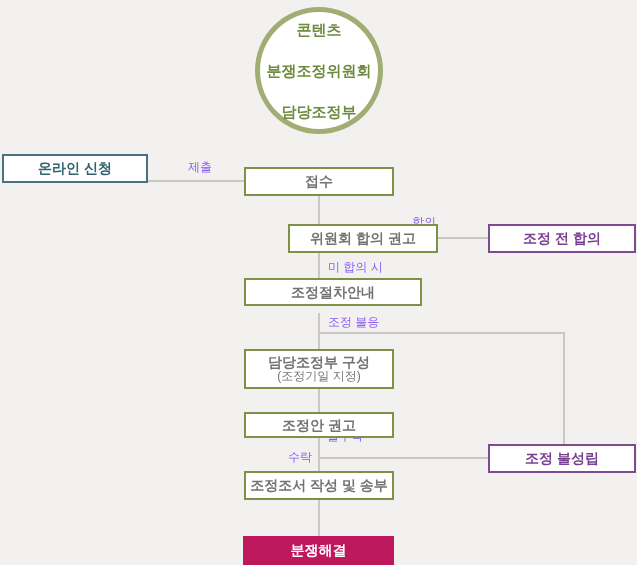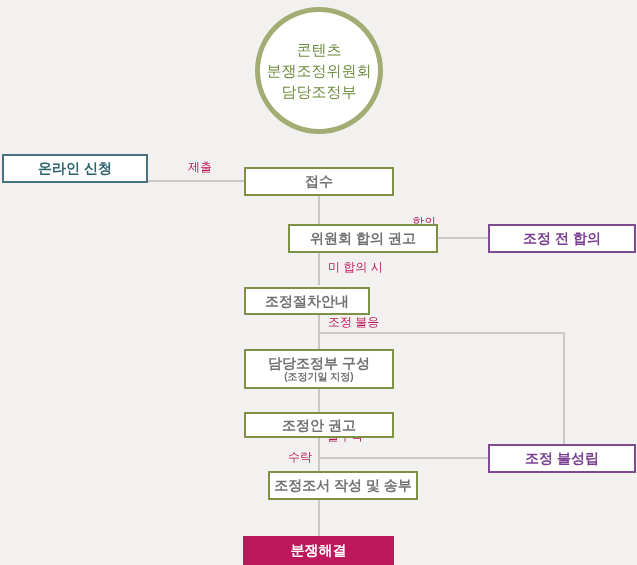--- a/index.html
+++ b/index.html
@@ -30,44 +30,45 @@
   .box.teal{border:2px solid #47727e;color:#2e6370;}
   .box.purple{border:2px solid #7e4a90;color:#7b3f92;}
   .box.orange{background:#be185d;border:none;color:#ffffff;}
   .line{
     position:absolute;
     background:#c9c8c5;
   }
   .edge-label{
     position:absolute;
     font-size:12px;
-    color:#be185d;
+    color:#8b5cf6;
     white-space:nowrap;
   }
   #title-circle{
     position:absolute;
     left:255px;top:7px;
     width:128px;height:127px;
     box-sizing:border-box;
     background:#ffffff;
     border:5px solid #a2ad74;
     border-radius:50%;
     display:flex;
     flex-direction:column;
     align-items:center;
     justify-content:center;
     text-align:center;
     color:#6f8b3f;
     font-size:15px;
-    font-weight:normal;
+    font-weight:bold;
     line-height:21px;
+    gap:20px;
   }
   .sub-line{
-    font-size:10px;
-    font-weight:bold;
+    font-size:12px;
+    font-weight:normal;
     text-align:right;
   }
 </style>
 </head>
 <body>
 
 <div id="stage">
 
   <div id="title-circle">
     <span>콘텐츠</span>
@@ -95,28 +96,28 @@
   <span class="edge-label" style="left:327px;top:428px;">불수락</span>
 
   <div class="box teal" style="left:2px;top:154px;width:146px;height:29px;">온라인 신청</div>
 
   <div class="box green" style="left:244px;top:167px;width:150px;height:29px;">접수</div>
 
   <div class="box green" style="left:244px;top:224px;width:150px;height:29px;margin-left:44px;">위원회 합의 권고</div>
 
   <div class="box purple" style="left:488px;top:224px;width:148px;height:29px;">조정 전 합의</div>
 
-  <div class="box green" style="left:244px;top:287px;width:126px;height:28px;">조정절차안내</div>
+  <div class="box green" style="left:244px;top:278px;width:178px;height:28px;">조정절차안내</div>
 
   <div class="box green" style="left:244px;top:349px;width:150px;height:40px;">
     <span>담당조정부 구성</span>
     <span class="sub-line">(조정기일 지정)</span>
   </div>
 
   <div class="box purple" style="left:488px;top:444px;width:148px;height:29px;">조정 불성립</div>
 
   <div class="box green" style="left:244px;top:412px;width:150px;height:26px;">조정안 권고</div>
 
-  <div class="box green" style="left:244px;top:471px;width:150px;height:29px;margin-left:24px;">조정조서 작성 및 송부</div>
+  <div class="box green" style="left:244px;top:471px;width:150px;height:29px;">조정조서 작성 및 송부</div>
 
   <div class="box orange" style="left:243px;top:536px;width:151px;height:29px;">분쟁해결</div>
 
 </div>
 
 </body></html>

